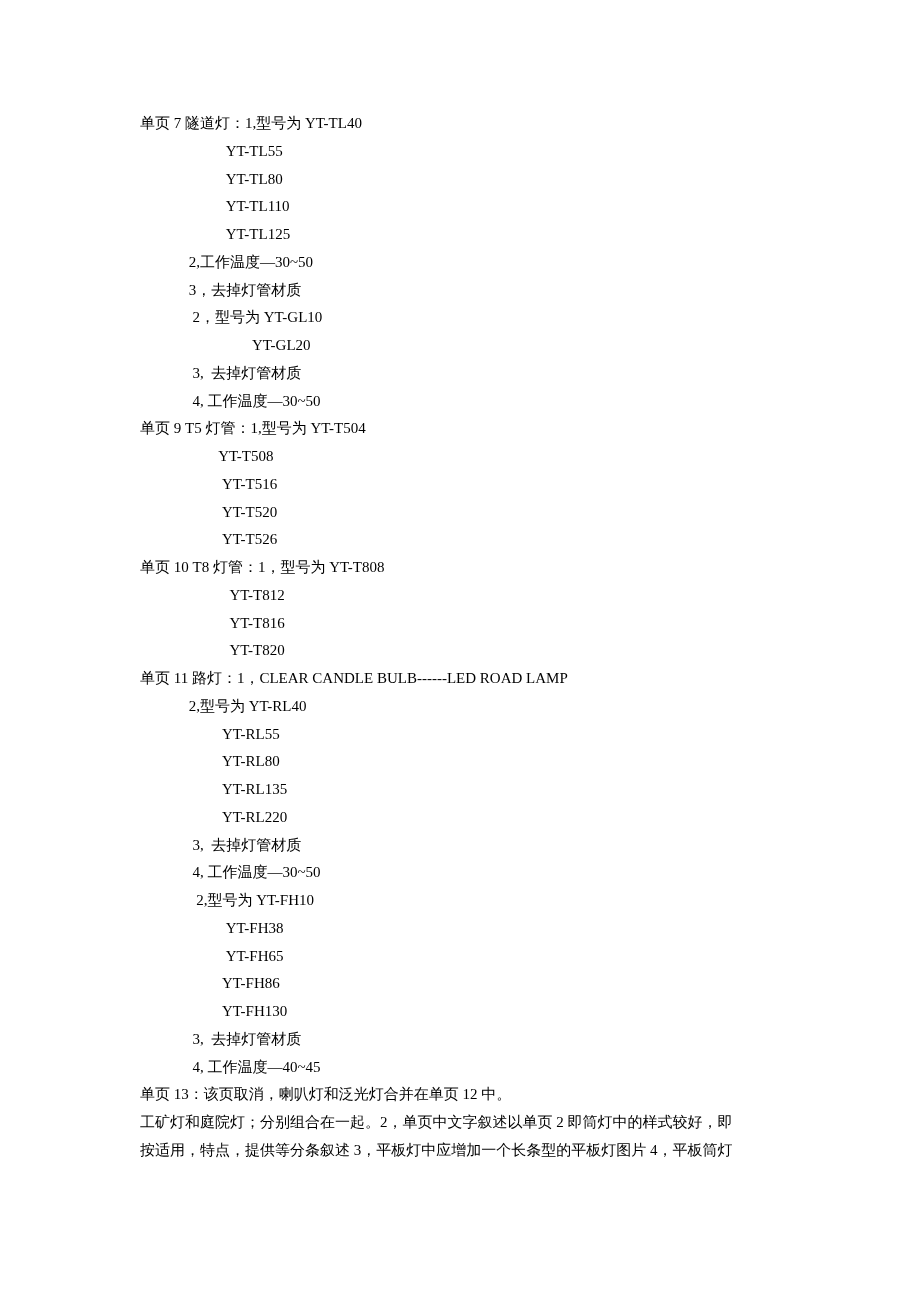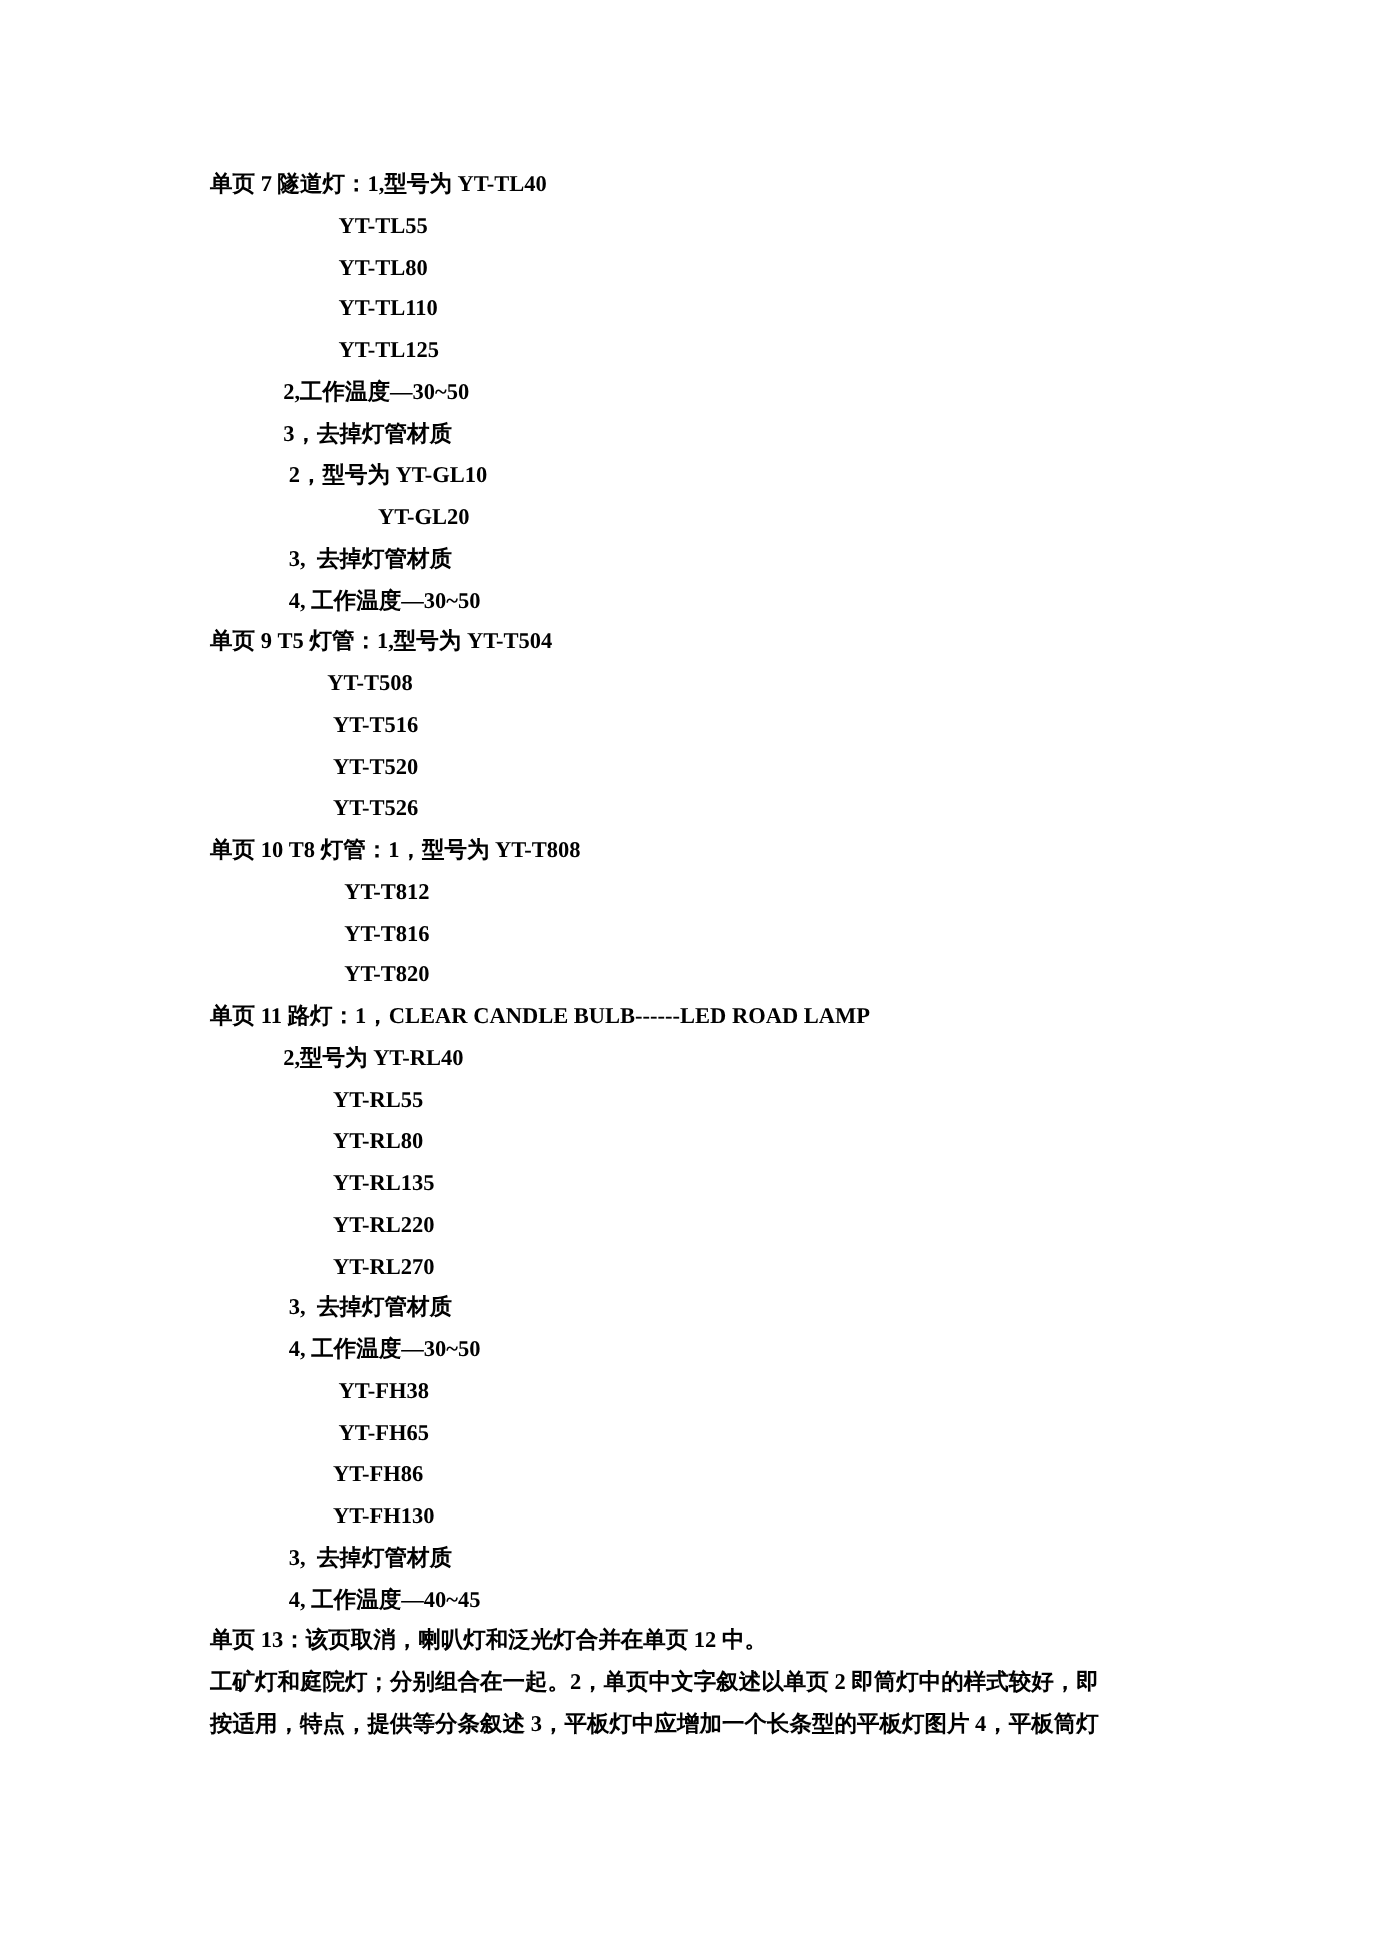--- a/index.html
+++ b/index.html
@@ -6,21 +6,21 @@
     margin: 0;
     padding: 110px 140px 110px 140px;
     font-family: "SimSun", "宋体", serif;
     font-size: 15px;
     line-height: 1.85;
     color: #000;
     background: #fff;
     width: 920px;
     box-sizing: border-box;
   }
-  .line { white-space: pre; font-weight: bold; }
+  .line { white-space: pre; }
 </style>
 </head>
 <body>
 
 <div id="doc">
     <div class="line">单页 7 隧道灯：1,型号为 YT-TL40</div>
     <div class="line">                       YT-TL55</div>
     <div class="line">                       YT-TL80</div>
     <div class="line">                       YT-TL110</div>
     <div class="line">                       YT-TL125</div>
@@ -38,23 +38,23 @@
     <div class="line">单页 10 T8 灯管：1，型号为 YT-T808</div>
     <div class="line">                        YT-T812</div>
     <div class="line">                        YT-T816</div>
     <div class="line">                        YT-T820</div>
     <div class="line">单页 11 路灯：1，CLEAR CANDLE BULB------LED ROAD LAMP</div>
     <div class="line">             2,型号为 YT-RL40</div>
     <div class="line">                      YT-RL55</div>
     <div class="line">                      YT-RL80</div>
     <div class="line">                      YT-RL135</div>
     <div class="line">                      YT-RL220</div>
-    <div class="line">                      YT-RL270</div>
     <div class="line">              3,  去掉灯管材质</div>
     <div class="line">              4, 工作温度—30~50</div>
+    <div class="line">               2,型号为 YT-FH10</div>
     <div class="line">                       YT-FH38</div>
     <div class="line">                       YT-FH65</div>
     <div class="line">                      YT-FH86</div>
     <div class="line">                      YT-FH130</div>
     <div class="line">              3,  去掉灯管材质</div>
     <div class="line">              4, 工作温度—40~45</div>
     <div class="line">单页 13：该页取消，喇叭灯和泛光灯合并在单页 12 中。</div>
     <div class="line">工矿灯和庭院灯；分别组合在一起。2，单页中文字叙述以单页 2 即筒灯中的样式较好，即</div>
     <div class="line">按适用，特点，提供等分条叙述 3，平板灯中应增加一个长条型的平板灯图片 4，平板筒灯</div>
   </div>

